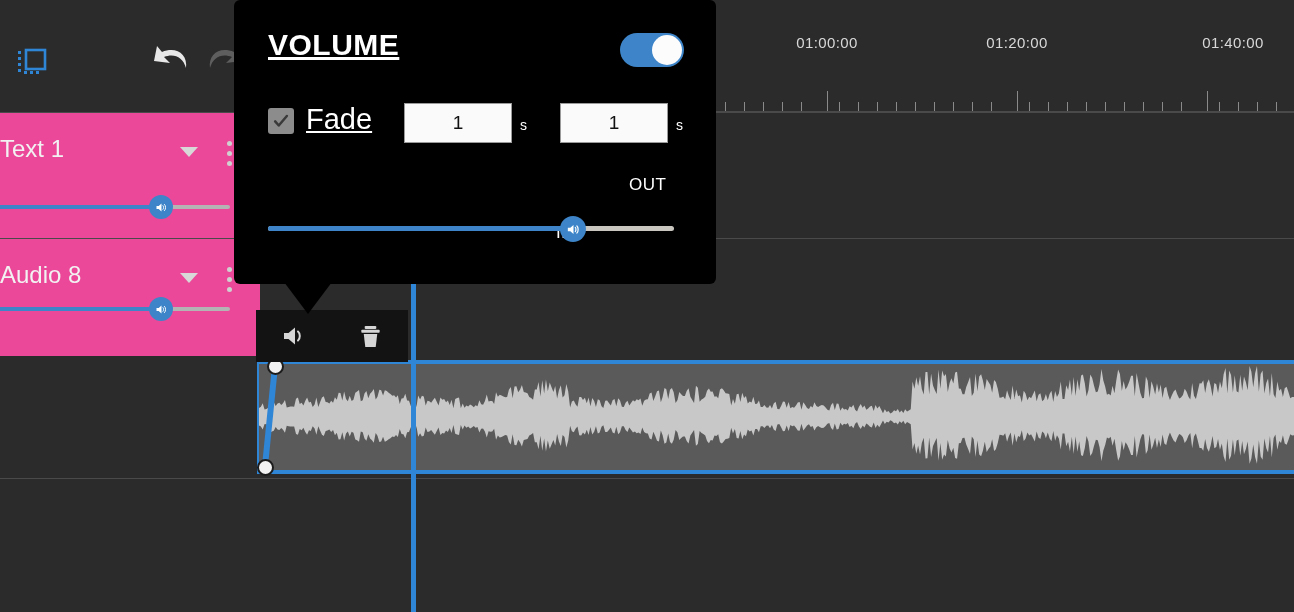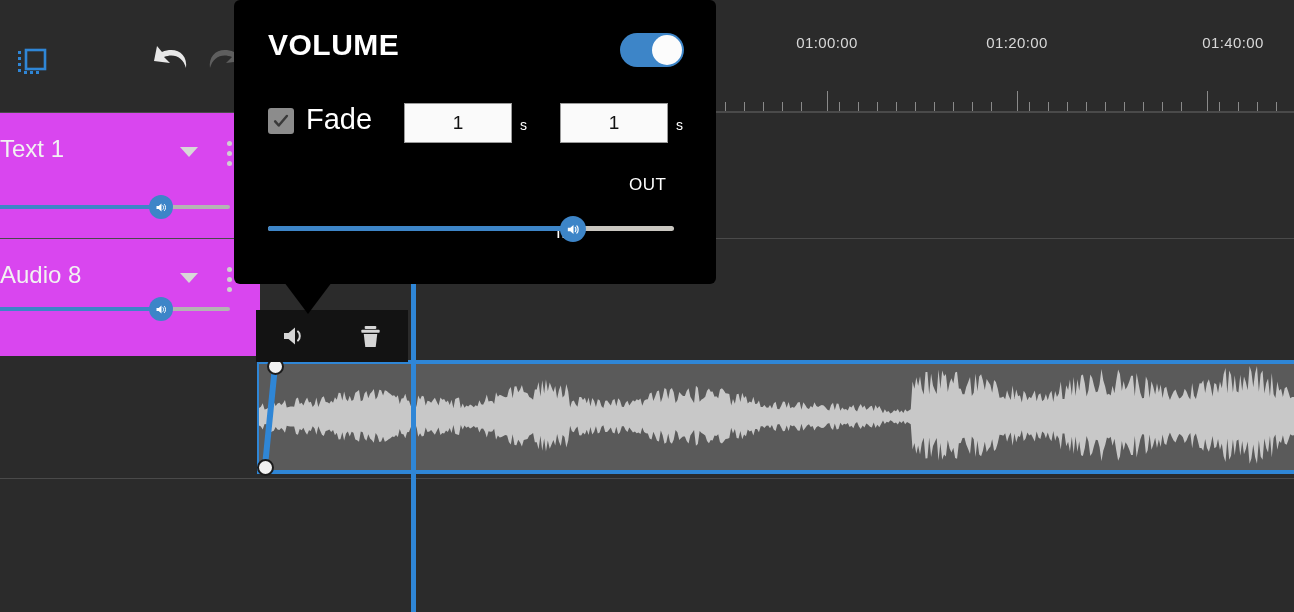--- a/index.html
+++ b/index.html
@@ -71,21 +71,21 @@
   
   .sidebar {
     position: absolute; left: 0; top: 112px;
     width: 260px; height: 500px;
     background: #2b2b2b;
   }
   .track-head {
     position: relative;
     width: 260px;
     border-top: 1px solid #4a4a4a;
-    background: #d946ef;
+    background: #ec4899;
   }
   .track-head.h-text  { height: 126px; }
   .track-head.h-video { height: 122px; }
   .track-head.h-audio { height: 118px; }
 
   .track-name {
     position: absolute; left: 0; top: 22px;
     font-size: 24px;
     color: #f2f2f2;
     white-space: nowrap;
@@ -234,20 +234,21 @@
     width: 0; height: 0;
     border-left: 24px solid transparent;
     border-right: 24px solid transparent;
     border-top: 32px solid #000000;
   }
   .popup-title {
     position: absolute; left: 34px; top: 28px;
     font-size: 30px; font-weight: bold;
     color: #ffffff;
     letter-spacing: 0.5px;
+    text-decoration: underline;
   }
   .toggle {
     position: absolute; left: 386px; top: 33px;
     width: 64px; height: 34px;
     border-radius: 17px;
     background: #3d85c8;
   }
   .toggle .knob {
     position: absolute; right: 2px; top: 2px;
     width: 30px; height: 30px;
@@ -259,20 +260,21 @@
     position: absolute; left: 34px; top: 108px;
     width: 26px; height: 26px;
     border-radius: 3px;
     background: #8c8c8c;
     display: flex; align-items: center; justify-content: center;
   }
   .fade-label {
     position: absolute; left: 72px; top: 103px;
     font-size: 29px;
     color: #ffffff;
+    text-decoration: underline;
   }
   .num-field {
     position: absolute;
     width: 108px; height: 40px;
     background: #fafafa;
     border: 1px solid #9a9a9a;
     display: flex; align-items: center; justify-content: center;
     font-size: 19px;
     color: #111111;
   }

